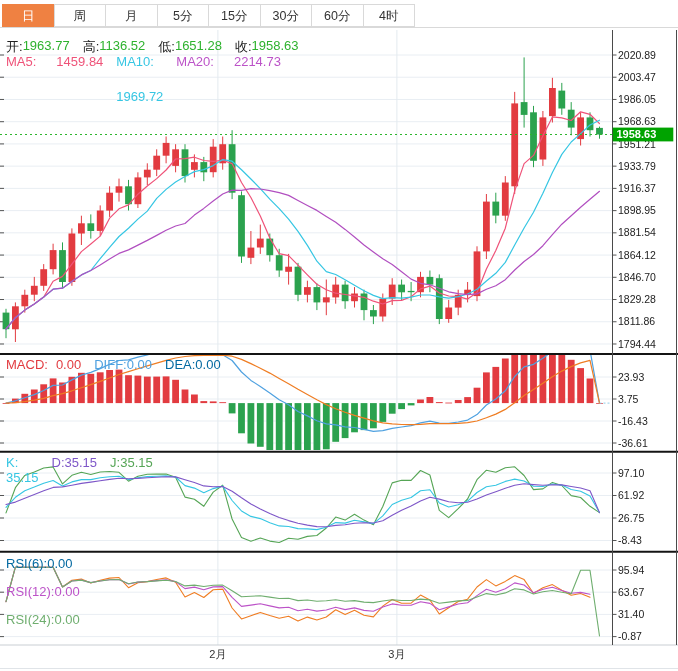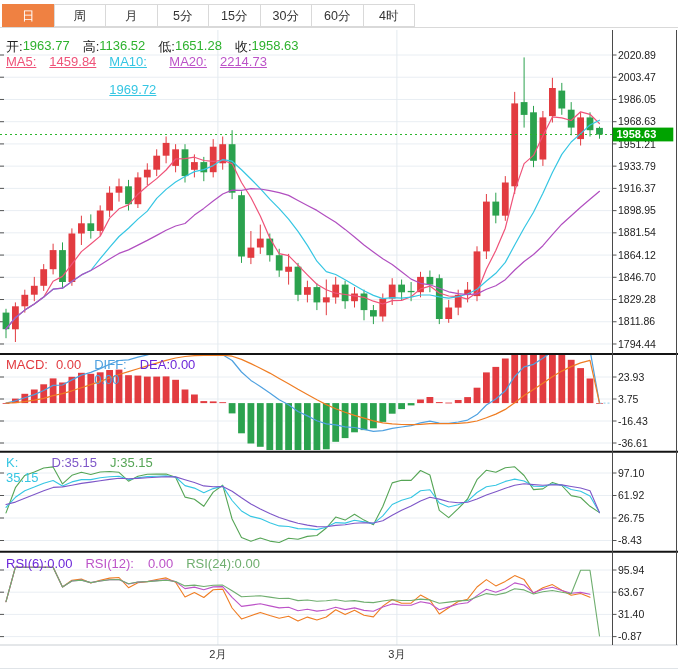--- a/index.html
+++ b/index.html
@@ -7,29 +7,29 @@
        font-family:"Liberation Sans","DejaVu Sans",sans-serif;}
   svg#chart{position:absolute;left:0;top:0;z-index:1;}
   .tabbar{position:absolute;left:0;top:4px;width:678px;height:24px;z-index:4;background:#fff;
           border-bottom:1px solid #d9d9d9;display:flex;padding-left:2px;box-sizing:border-box;}
   .tab{width:52.5px;height:23px;line-height:23px;text-align:center;font-size:12.5px;color:#333;
        background:#fff;border:1px solid #d9d9d9;box-sizing:border-box;cursor:pointer;}
   .tab + .tab{margin-left:-1px;}
   .tab.active{background:#ef8142;border-color:#ef8142;color:#fff;}
   .row{position:absolute;display:flex;gap:13px;font-size:13px;z-index:3;white-space:nowrap;}
   .pair{display:flex;gap:0;}
-  .pair.sp{gap:13px;text-decoration:underline;}
+  .pair.sp{gap:20px;}
   .ohlc{left:6px;top:38px;}
   .ma{left:6px;top:54px;}
   .macdrow{left:6px;top:357px;}
   .kdjrow{left:6px;top:455px;}
-  .rsirow{left:6px;top:556px;}
+  .rsirow{left:6px;top:556px;flex-direction:column;}
   .dark{color:#222;} .green{color:#2eb22e;text-align:center;}
-  .pink{color:#ef5379;} .cyan{color:#36c6e3;flex-direction:column;} .mag{color:#bc53c8;gap:14px;}
-  .red{color:#e23b40;gap:8px;} .blue{color:#4fa1e0;flex-direction:column;} .orange{color:#6d28d9;}
+  .pink{color:#ef5379;} .cyan{color:#36c6e3;flex-direction:column;} .mag{color:#bc53c8;}
+  .red{color:#e23b40;gap:8px;} .blue{color:#4fa1e0;} .orange{color:#0369a1;}
   .violet{color:#7e57c8;} .jgreen{color:#56a556;} .rgreen{color:#6fae6f;text-align:center;}
 </style>
 </head>
 <body>
 
 <div class="app">
   <svg id="chart" width="678" height="671">
       <rect x="0" y="0" width="678" height="671" fill="#fff"></rect>
       <defs>
         <clipPath id="cpM">

